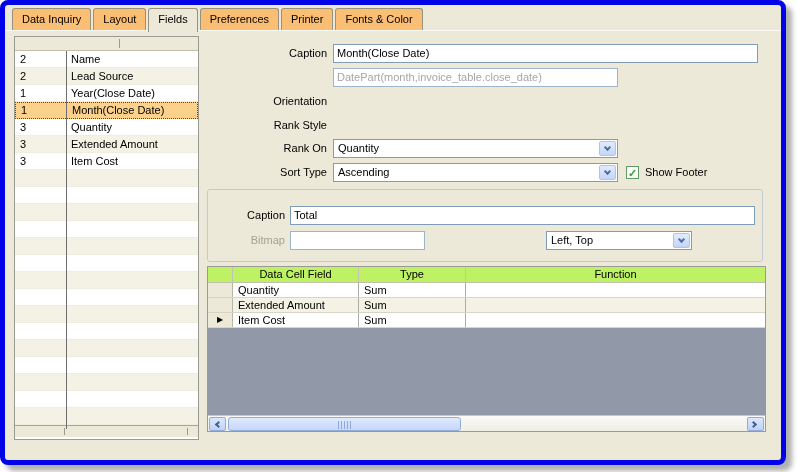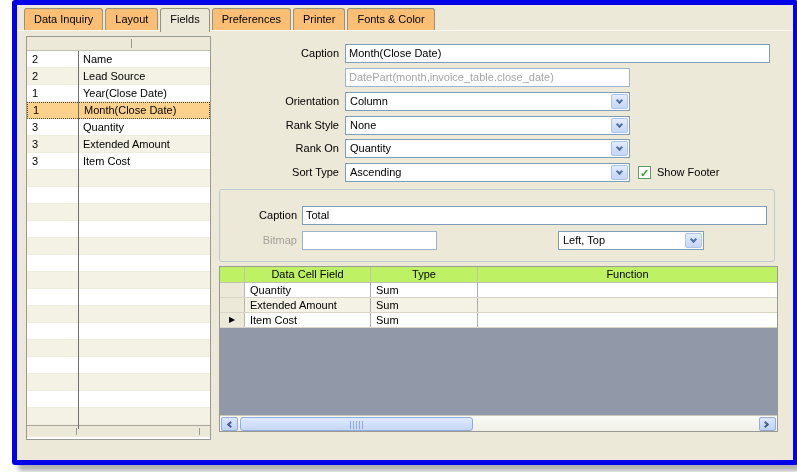--- a/index.html
+++ b/index.html
@@ -1,20 +1,20 @@
 <!DOCTYPE html>
 <html><head>
 <meta charset="utf-8">
 <style>
   html,body{margin:0;padding:0;background:#ffffff;width:797px;height:472px;overflow:hidden;
     font-family:"Liberation Sans",sans-serif;font-size:11px;color:#000;}
   *{box-sizing:border-box;}
 
-  .window{position:absolute;left:12px;top:0;width:786px;height:465px;border:5px solid #0202e8;
-    border-radius:3px;background:#ece9d8;box-shadow:6px 6px 5px rgba(110,110,110,.55);}
+  .window{position:absolute;left:0;top:0;width:786px;height:465px;border:5px solid #0202e8;
+    border-radius:8px;background:#ece9d8;box-shadow:6px 6px 5px rgba(110,110,110,.55);}
   .inner{position:relative;width:776px;height:455px;}
 
   
   .tabstrip{position:absolute;left:7px;top:3px;height:22px;display:flex;gap:2px;z-index:3;}
   .tab{padding:4px 9px 0 9px;height:22px;background:#fbbe75;border:1px solid #96927f;border-bottom:none;
     border-radius:3px 3px 0 0;cursor:default;white-space:nowrap;}
   .tab.active{background:#ece9d8;height:24px;position:relative;z-index:4;}
   .tabline{position:absolute;left:0;top:25px;width:776px;height:1px;background:#fbfaf4;z-index:1;}
 
   
@@ -212,34 +212,22 @@
         </div>
       <div class="fl-divider"></div>
     </div>
 
     <div class="flbl main r-caption">Caption</div>
     <div class="textbox tb-main w-wide r-caption">Month(Close Date)</div>
 
     <div class="textbox dis tb-main w-std r-source">DatePart(month,invoice_table.close_date)</div>
 
     <div class="flbl main r-orient">Orientation</div>
-    <div class="combo tb-main w-std r-orient">
-      <span class="combo-val">Column</span>
-      <span class="combo-btn">
-          <span class="chev"></span>
-        </span>
-    </div>
 
     <div class="flbl main r-rankstyle">Rank Style</div>
-    <div class="combo tb-main w-std r-rankstyle">
-      <span class="combo-val">None</span>
-      <span class="combo-btn">
-          <span class="chev"></span>
-        </span>
-    </div>
 
     <div class="flbl main r-rankon">Rank On</div>
     <div class="combo tb-main w-std r-rankon">
       <span class="combo-val">Quantity</span>
       <span class="combo-btn">
           <span class="chev"></span>
         </span>
     </div>
 
     <div class="flbl main r-sorttype">Sort Type</div>

